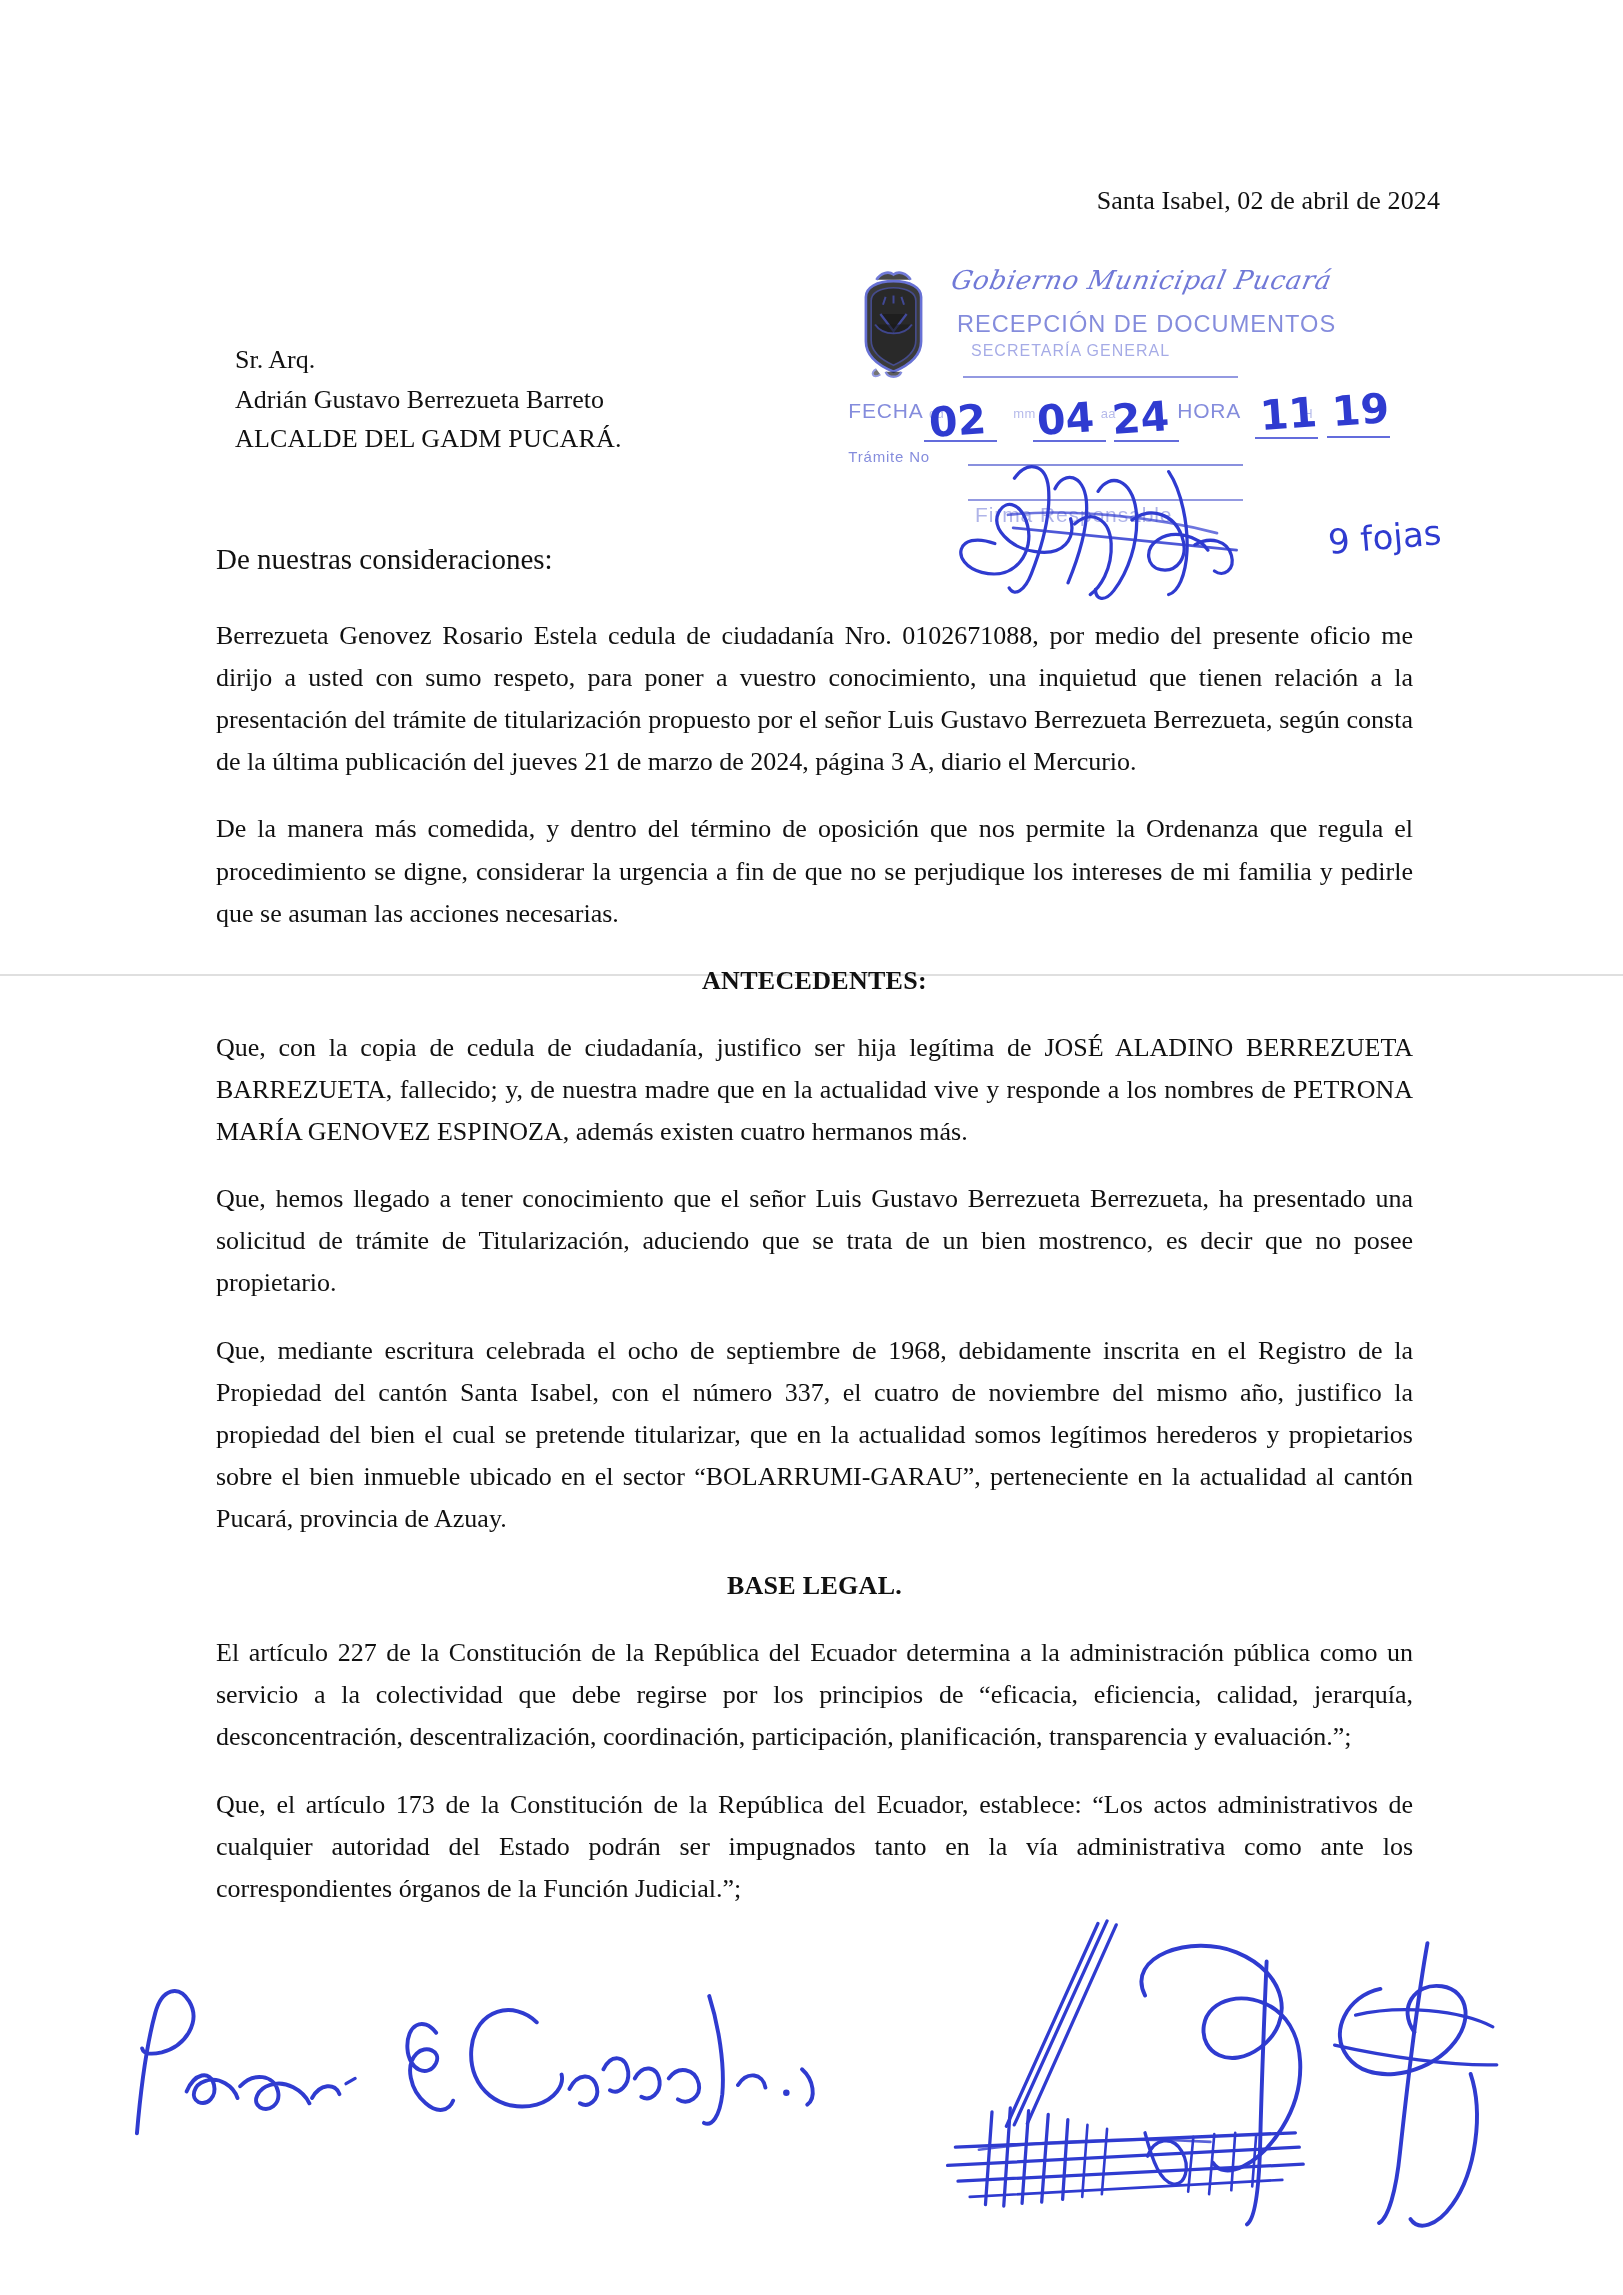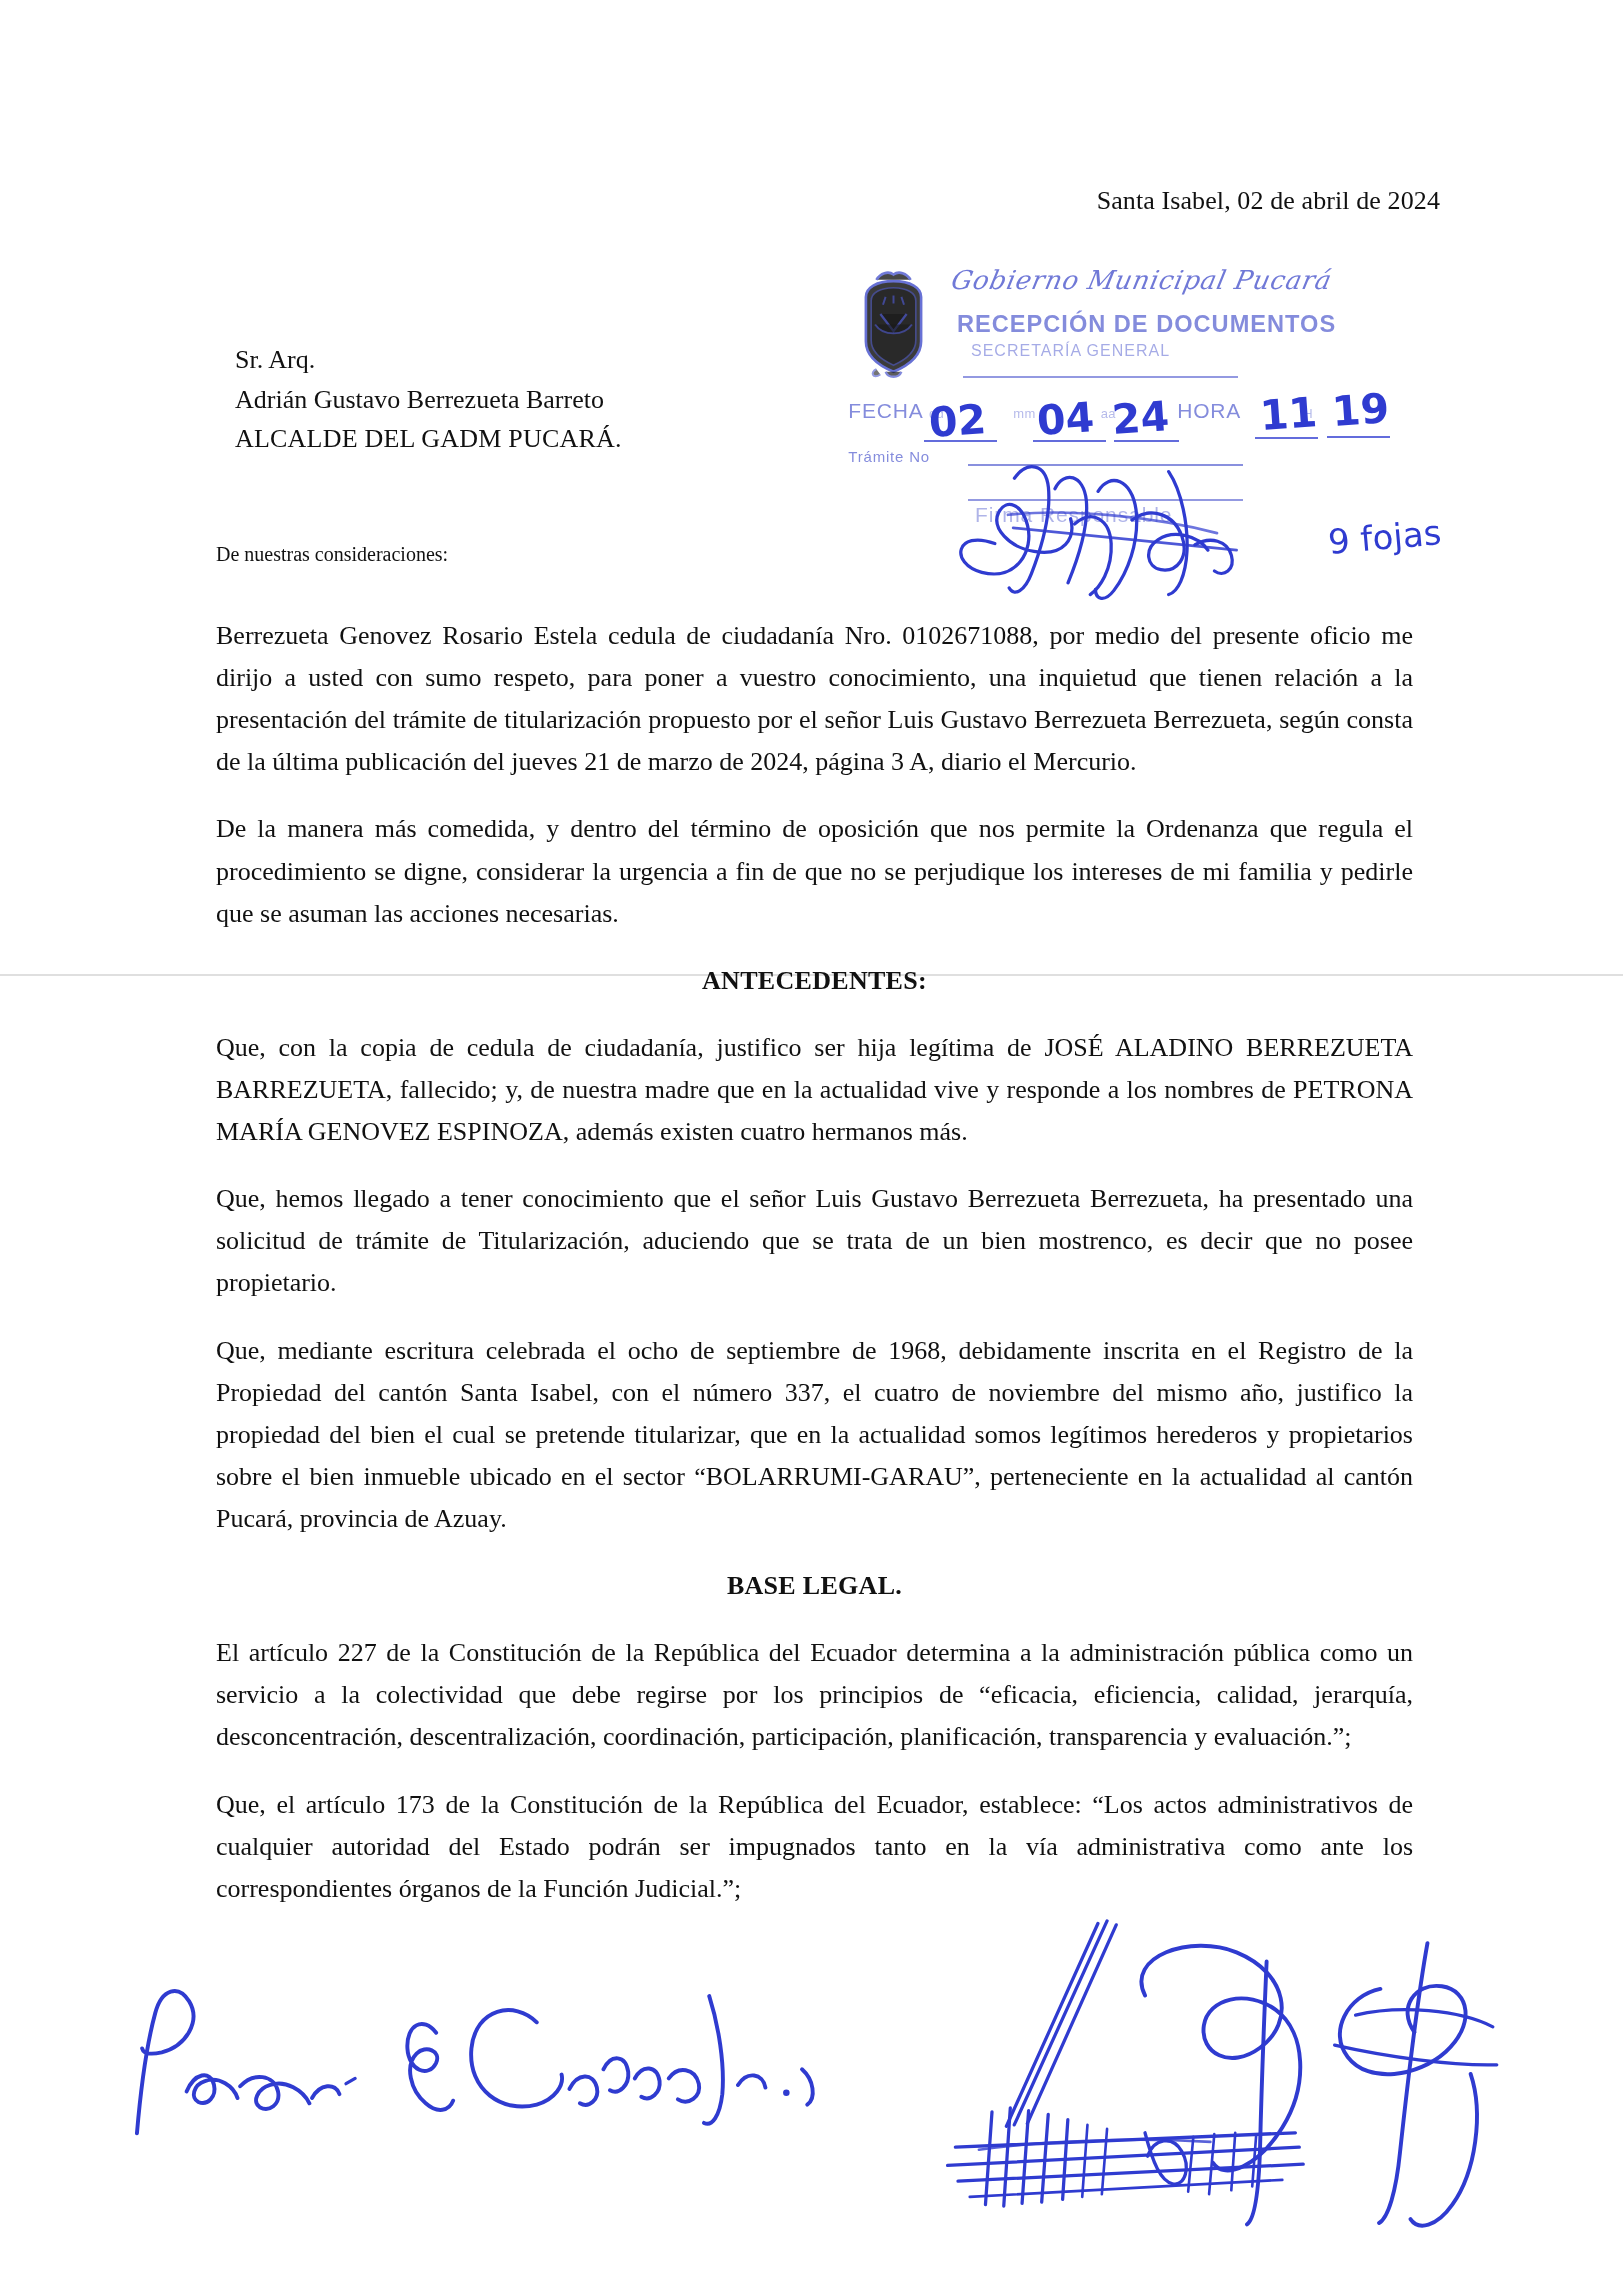--- a/index.html
+++ b/index.html
@@ -45,21 +45,21 @@
     font-size: 26px;
     line-height: 1.52;
   }
   .addressee div { white-space: nowrap; margin-left: 19px; }
   .addressee .caps { letter-spacing: 0.2px; }
 
   .salutation {
     position: absolute;
     top: 543px;
     left: 216px;
-    font-size: 20px;
+    font-size: 29px;
   }
 
   .body {
     position: absolute;
     top: 615px;
     left: 216px;
     width: 1197px;
     font-size: 26px;
     line-height: 1.62;
     text-align: justify;
@@ -110,21 +110,20 @@
     white-space: nowrap;
   }
   .stamp .line1 {
     position: absolute;
     top: 51px;
     left: 110px;
     font-size: 23.6px;
     letter-spacing: 1px;
     opacity: 0.62;
     white-space: nowrap;
-    font-weight: bold;
   }
   .stamp .line2 {
     position: absolute;
     top: 82px;
     left: 124px;
     font-size: 16px;
     letter-spacing: 1px;
     opacity: 0.45;
     white-space: nowrap;
   }

